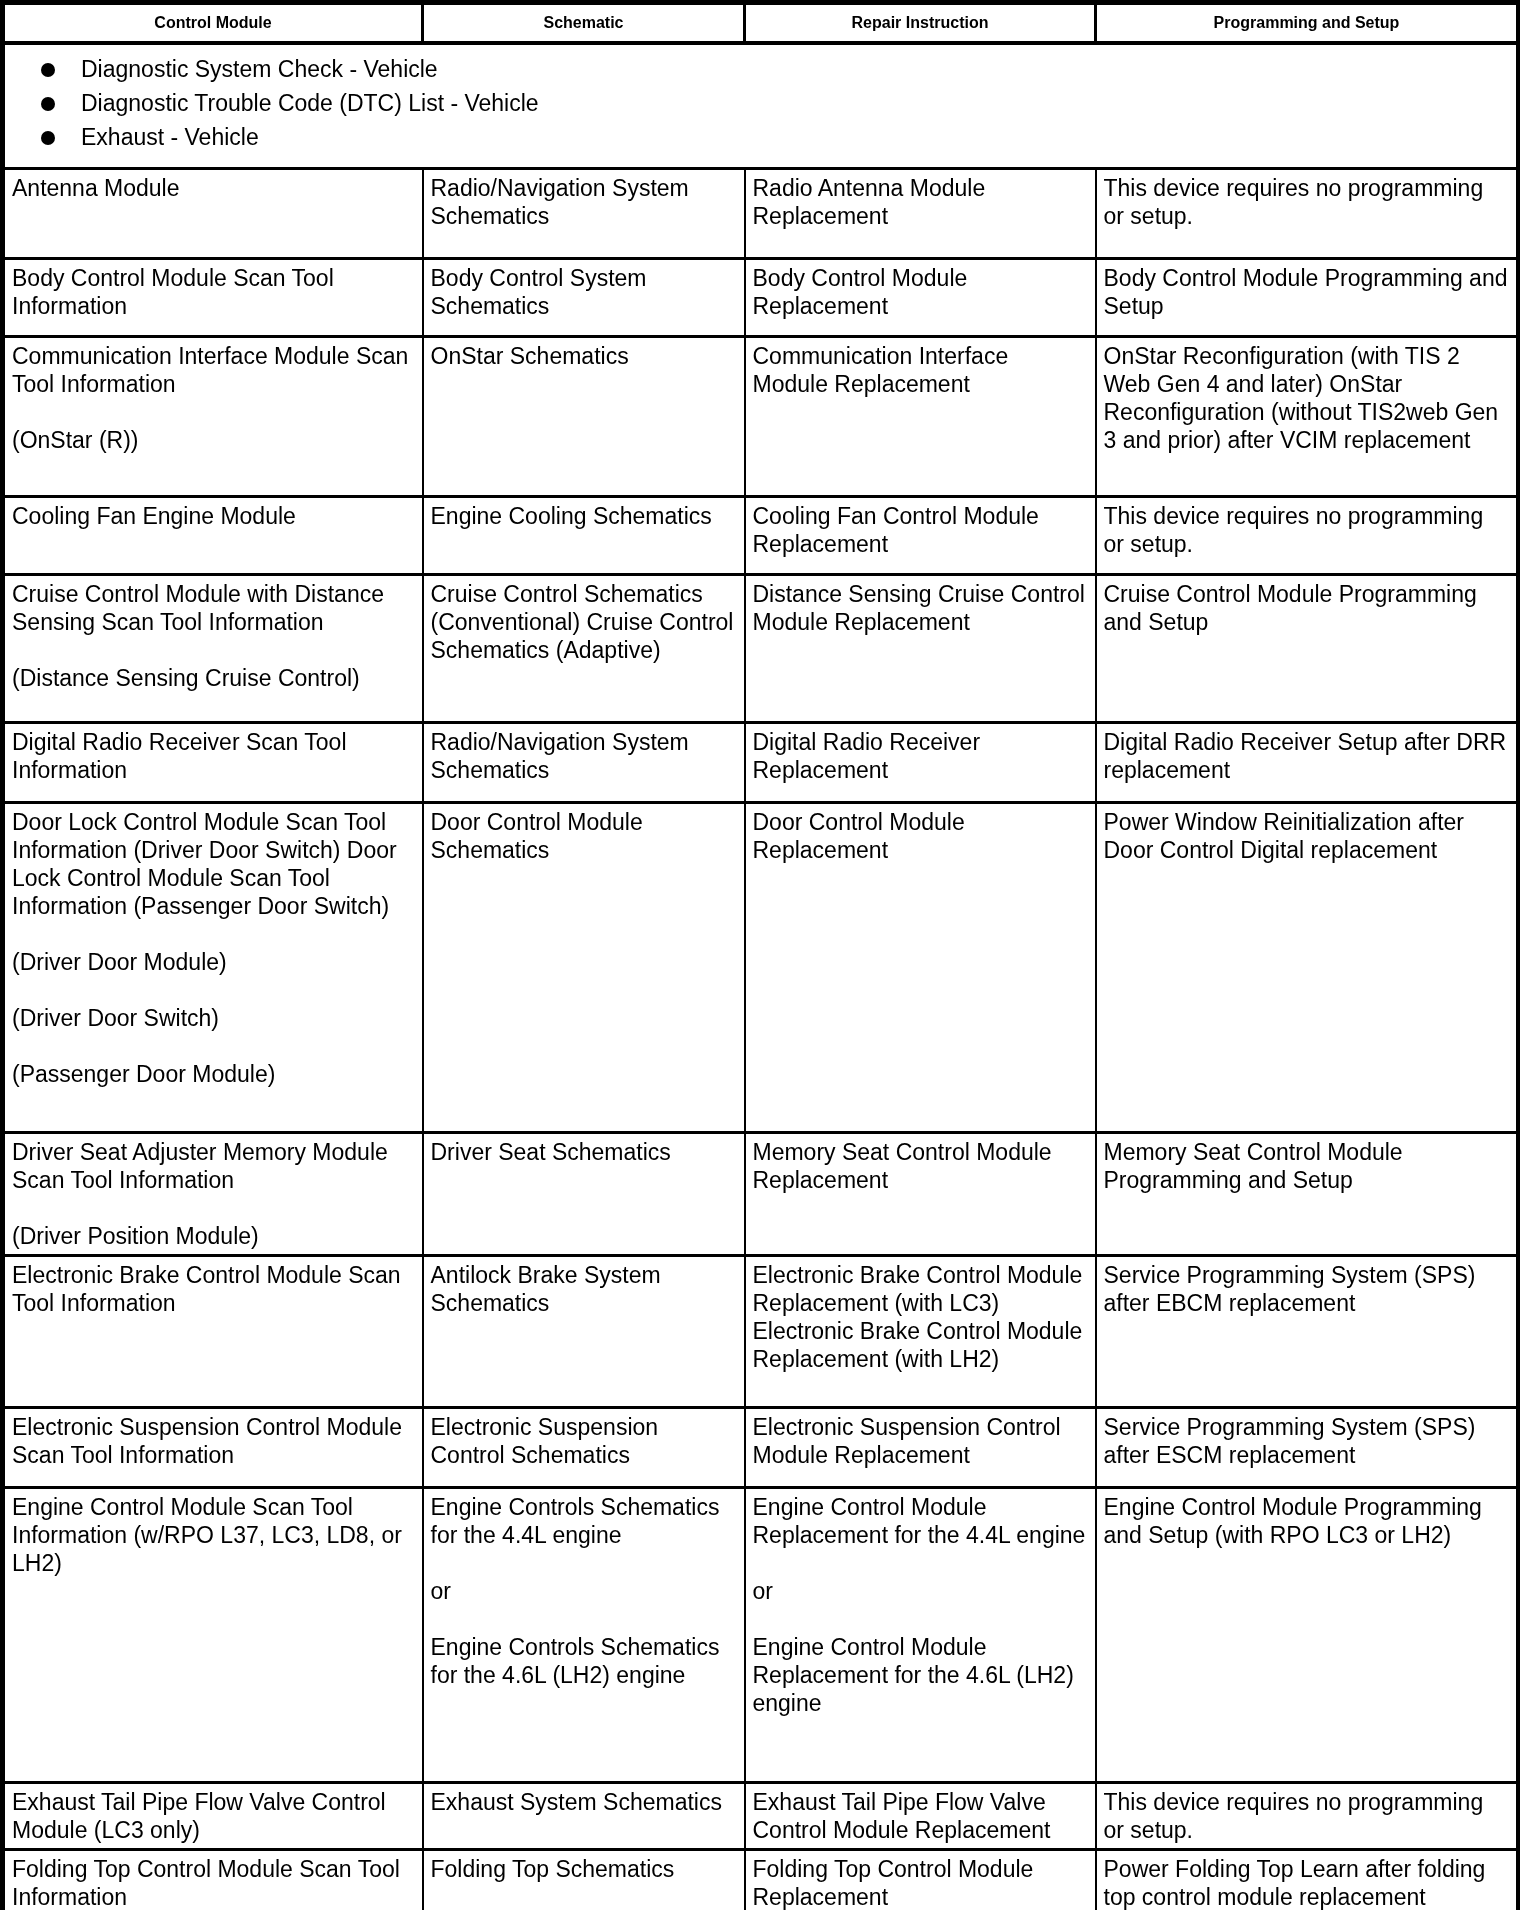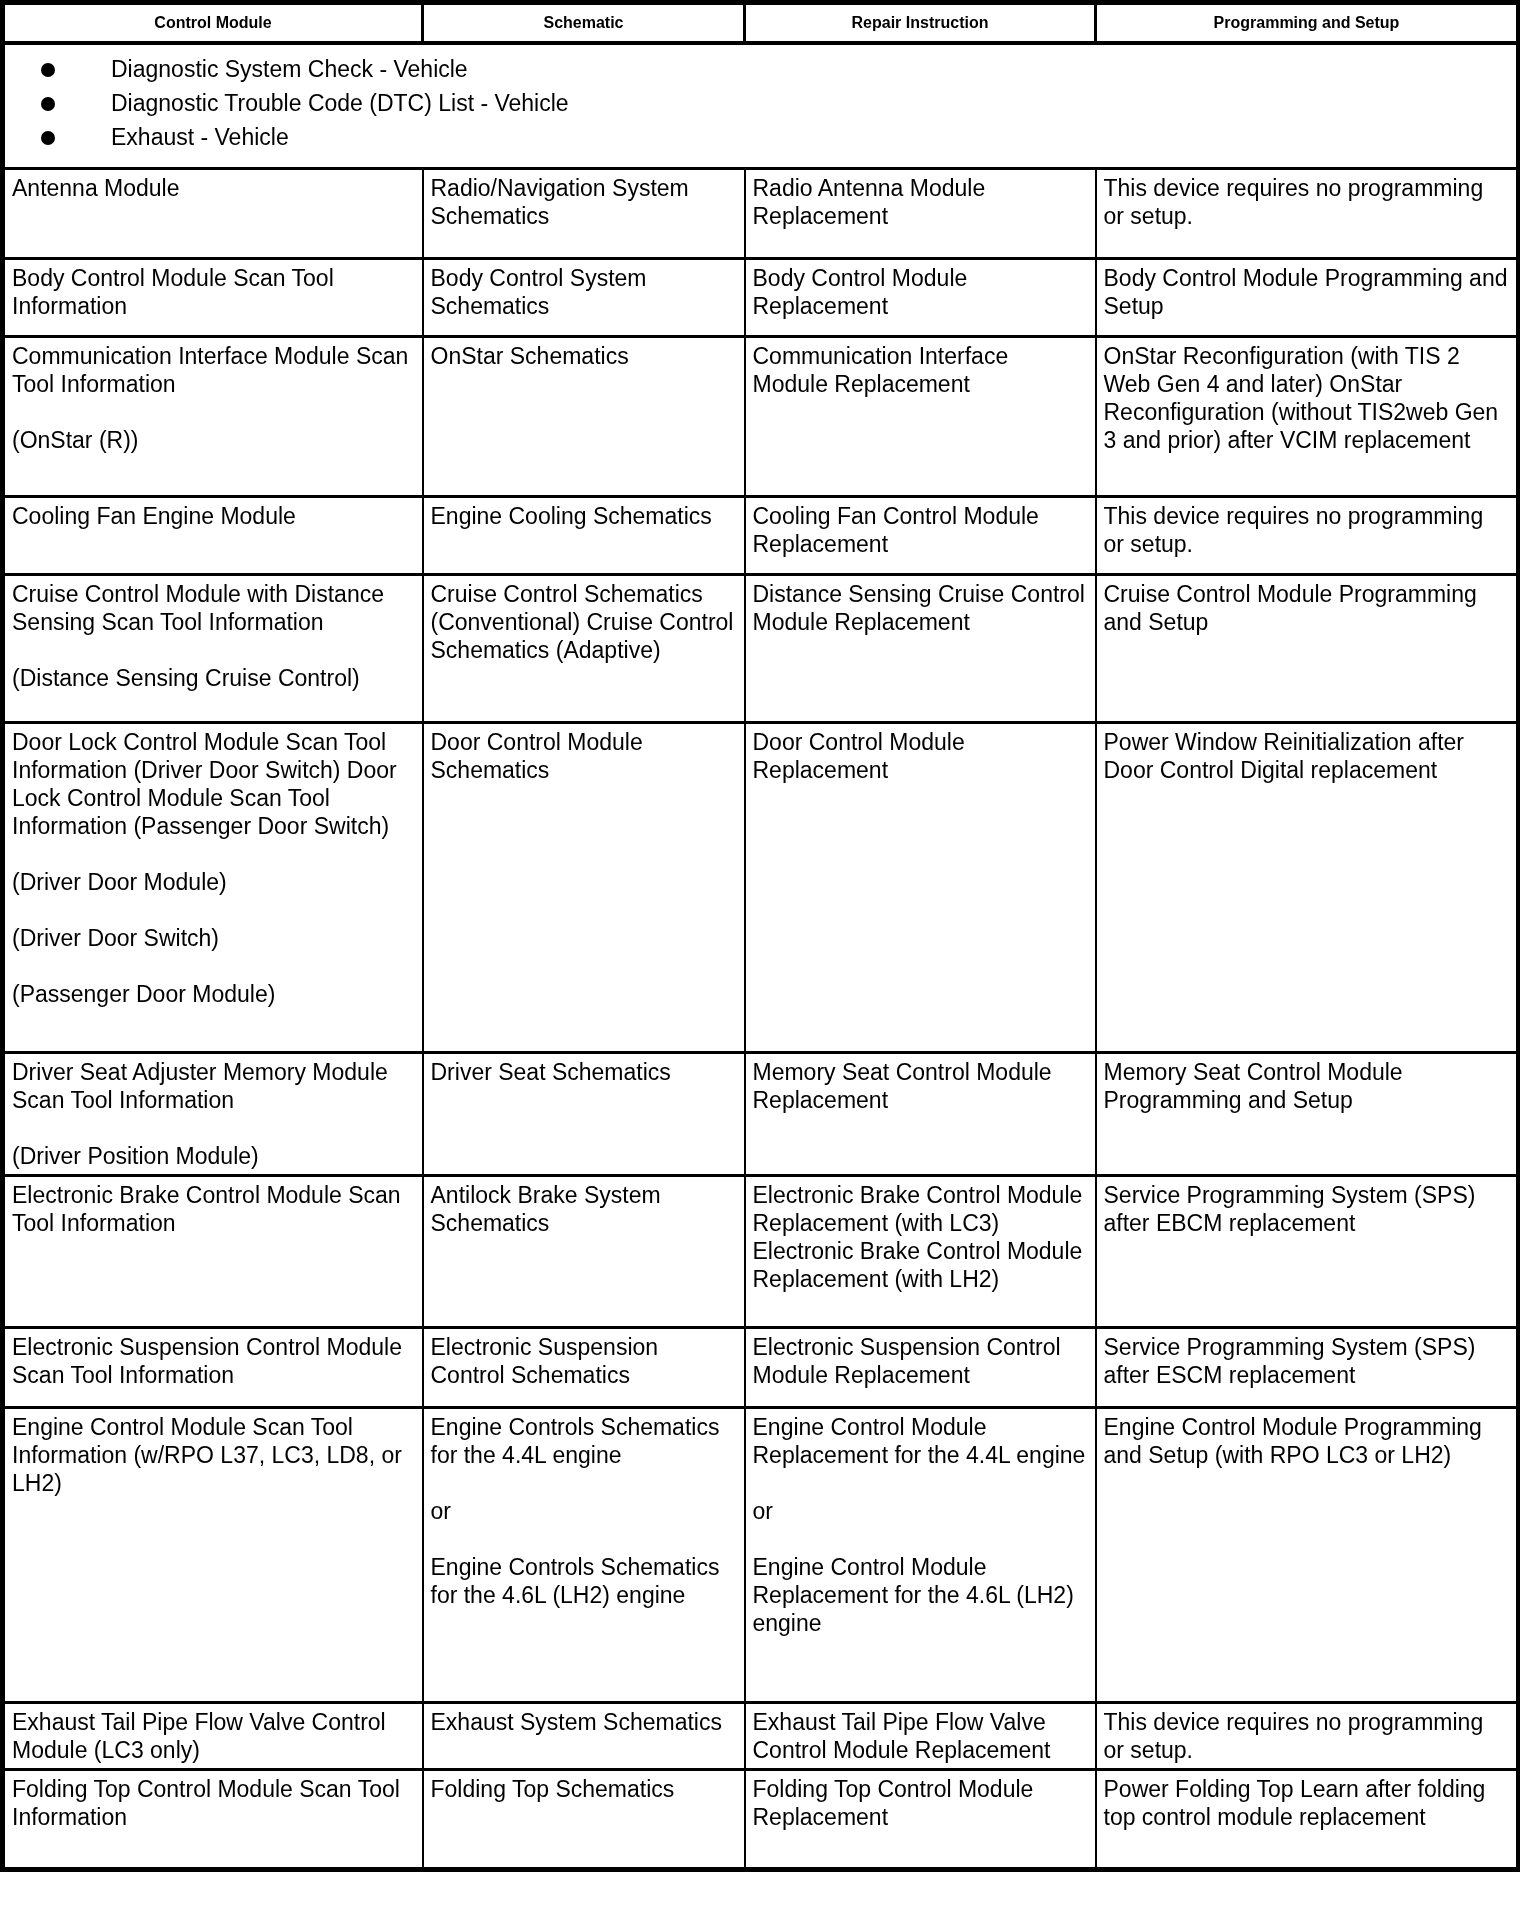--- a/index.html
+++ b/index.html
@@ -49,21 +49,20 @@
   }
   ul.bullet-list {
     list-style: none;
     margin: 0;
     padding: 0;
   }
   ul.bullet-list li {
     display: flex;
     align-items: center;
     margin: 2px 0 6px 0;
-    gap: 30px;
   }
   .bullet-dot {
     flex: 0 0 auto;
     width: 14px;
     height: 14px;
     border-radius: 50%;
     background: #000000;
     margin: 0 26px 0 22px;
     position: relative;
     top: 1px;
@@ -151,20 +150,26 @@
       <td>This device requires no programming or setup.</td>
     </tr>
     <tr class="r5">
       <td>Cruise Control Module with Distance Sensing Scan Tool Information
 
 (Distance Sensing Cruise Control)</td>
       <td>Cruise Control Schematics (Conventional) Cruise Control Schematics (Adaptive)</td>
       <td>Distance Sensing Cruise Control Module Replacement</td>
       <td>Cruise Control Module Programming and Setup</td>
     </tr>
+    <tr class="r6">
+      <td>Digital Radio Receiver Scan Tool Information</td>
+      <td>Radio/Navigation System Schematics</td>
+      <td>Digital Radio Receiver Replacement</td>
+      <td>Digital Radio Receiver Setup after DRR replacement</td>
+    </tr>
     <tr class="r7">
       <td>Door Lock Control Module Scan Tool Information (Driver Door Switch) Door Lock Control Module Scan Tool Information (Passenger Door Switch)
 
 (Driver Door Module)
 
 (Driver Door Switch)
 
 (Passenger Door Module)</td>
       <td>Door Control Module Schematics</td>
       <td>Door Control Module Replacement</td>

